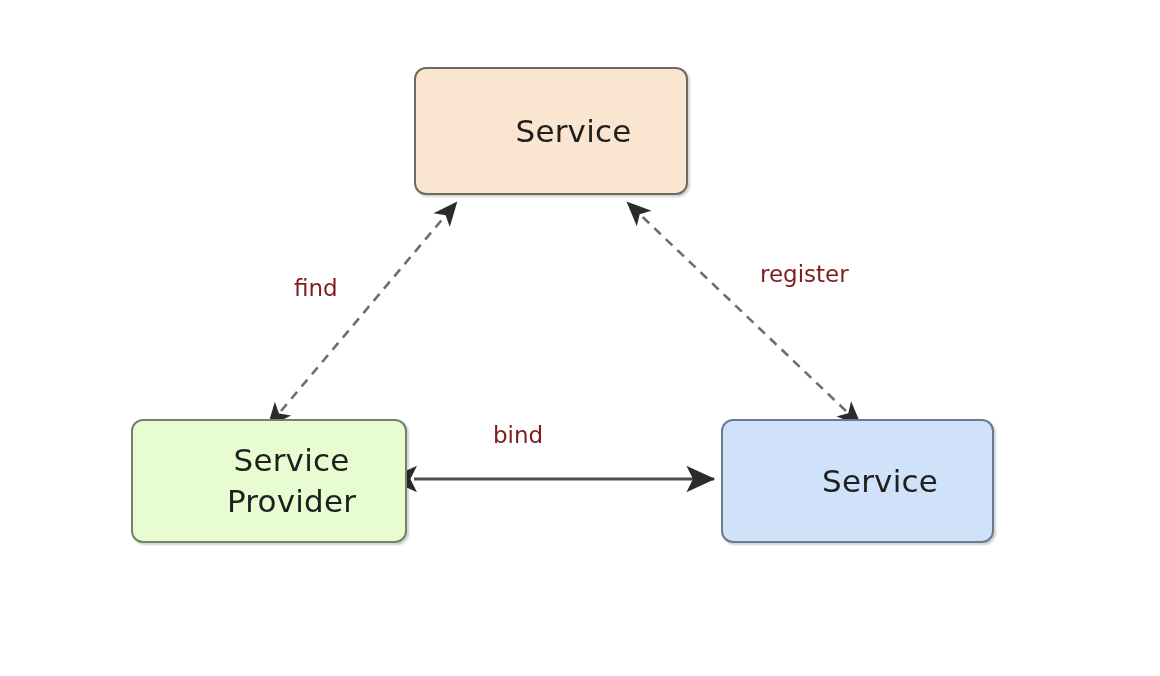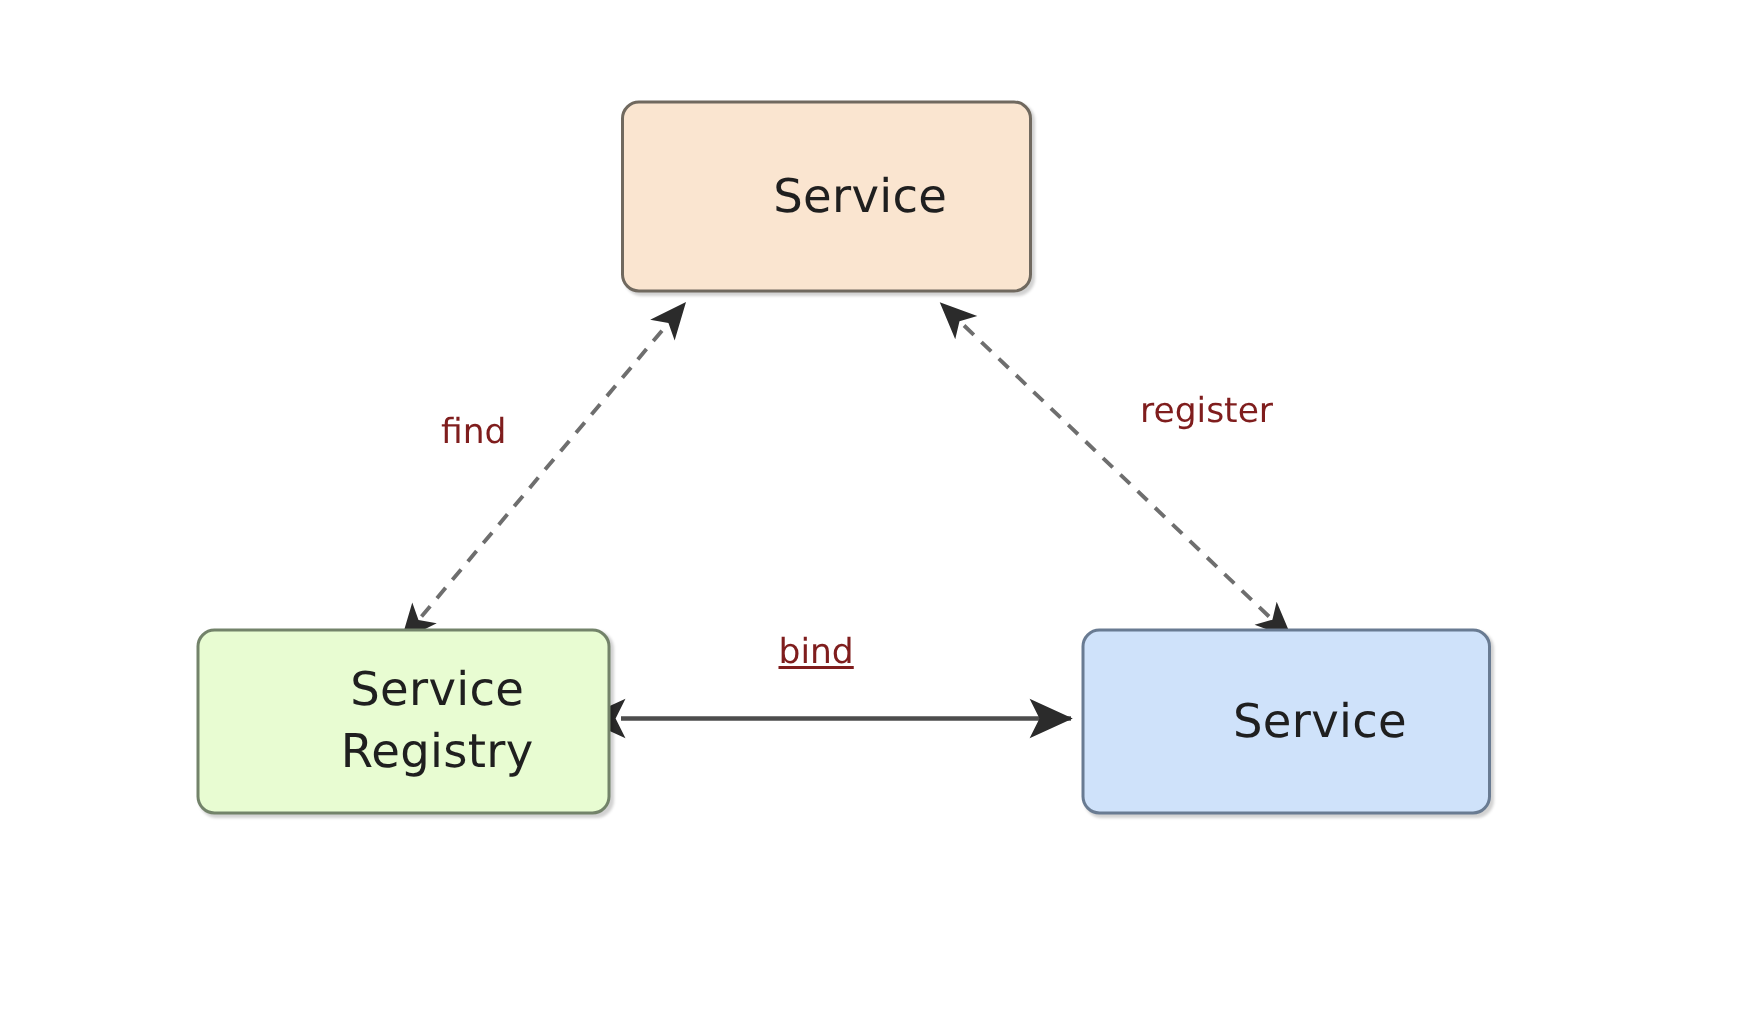--- a/index.html
+++ b/index.html
@@ -78,23 +78,22 @@
   }
   #edge-label-find {
     left: 289px;
     top: 274px;
   }
   #edge-label-register {
     left: 755px;
     top: 260px;
   }
   #edge-label-bind {
-    left: 514px;
+    left: 488px;
     top: 421px;
-    text-decoration: underline;
   }
 </style>
 </head>
 <body>
 
 <svg id="diagram-canvas" viewBox="0 0 1160 676" xmlns="http://www.w3.org/2000/svg">
   <defs>
     <marker id="arrow-dashed-end" markerWidth="11" markerHeight="11" refX="9.2" refY="5" orient="auto" markerUnits="strokeWidth">
       <path d="M0.6,0.9 L10,5 L0.6,9.1 L3,5 Z" fill="#2b2b2b"></path>
     </marker>
@@ -115,21 +114,21 @@
 
   <line x1="414" y1="479" x2="714" y2="479" stroke="#4d4d4d" stroke-width="3" marker-start="url(#arrow-solid-start)" marker-end="url(#arrow-solid-end)"></line>
 </svg>
 
 <div class="node-box" id="node-service-registry">
   <span class="node-line">Service</span>
 </div>
 
 <div class="node-box" id="node-service-requestor">
   <span class="node-line">Service</span>
-  <span class="node-line">Registry</span>
+  <span class="node-line">Provider</span>
 </div>
 
 <div class="node-box" id="node-service-provider">
   <span class="node-line">Service</span>
 </div>
 
 <div class="edge-label" id="edge-label-find">find</div>
 
 <div class="edge-label" id="edge-label-register">register</div>
 

